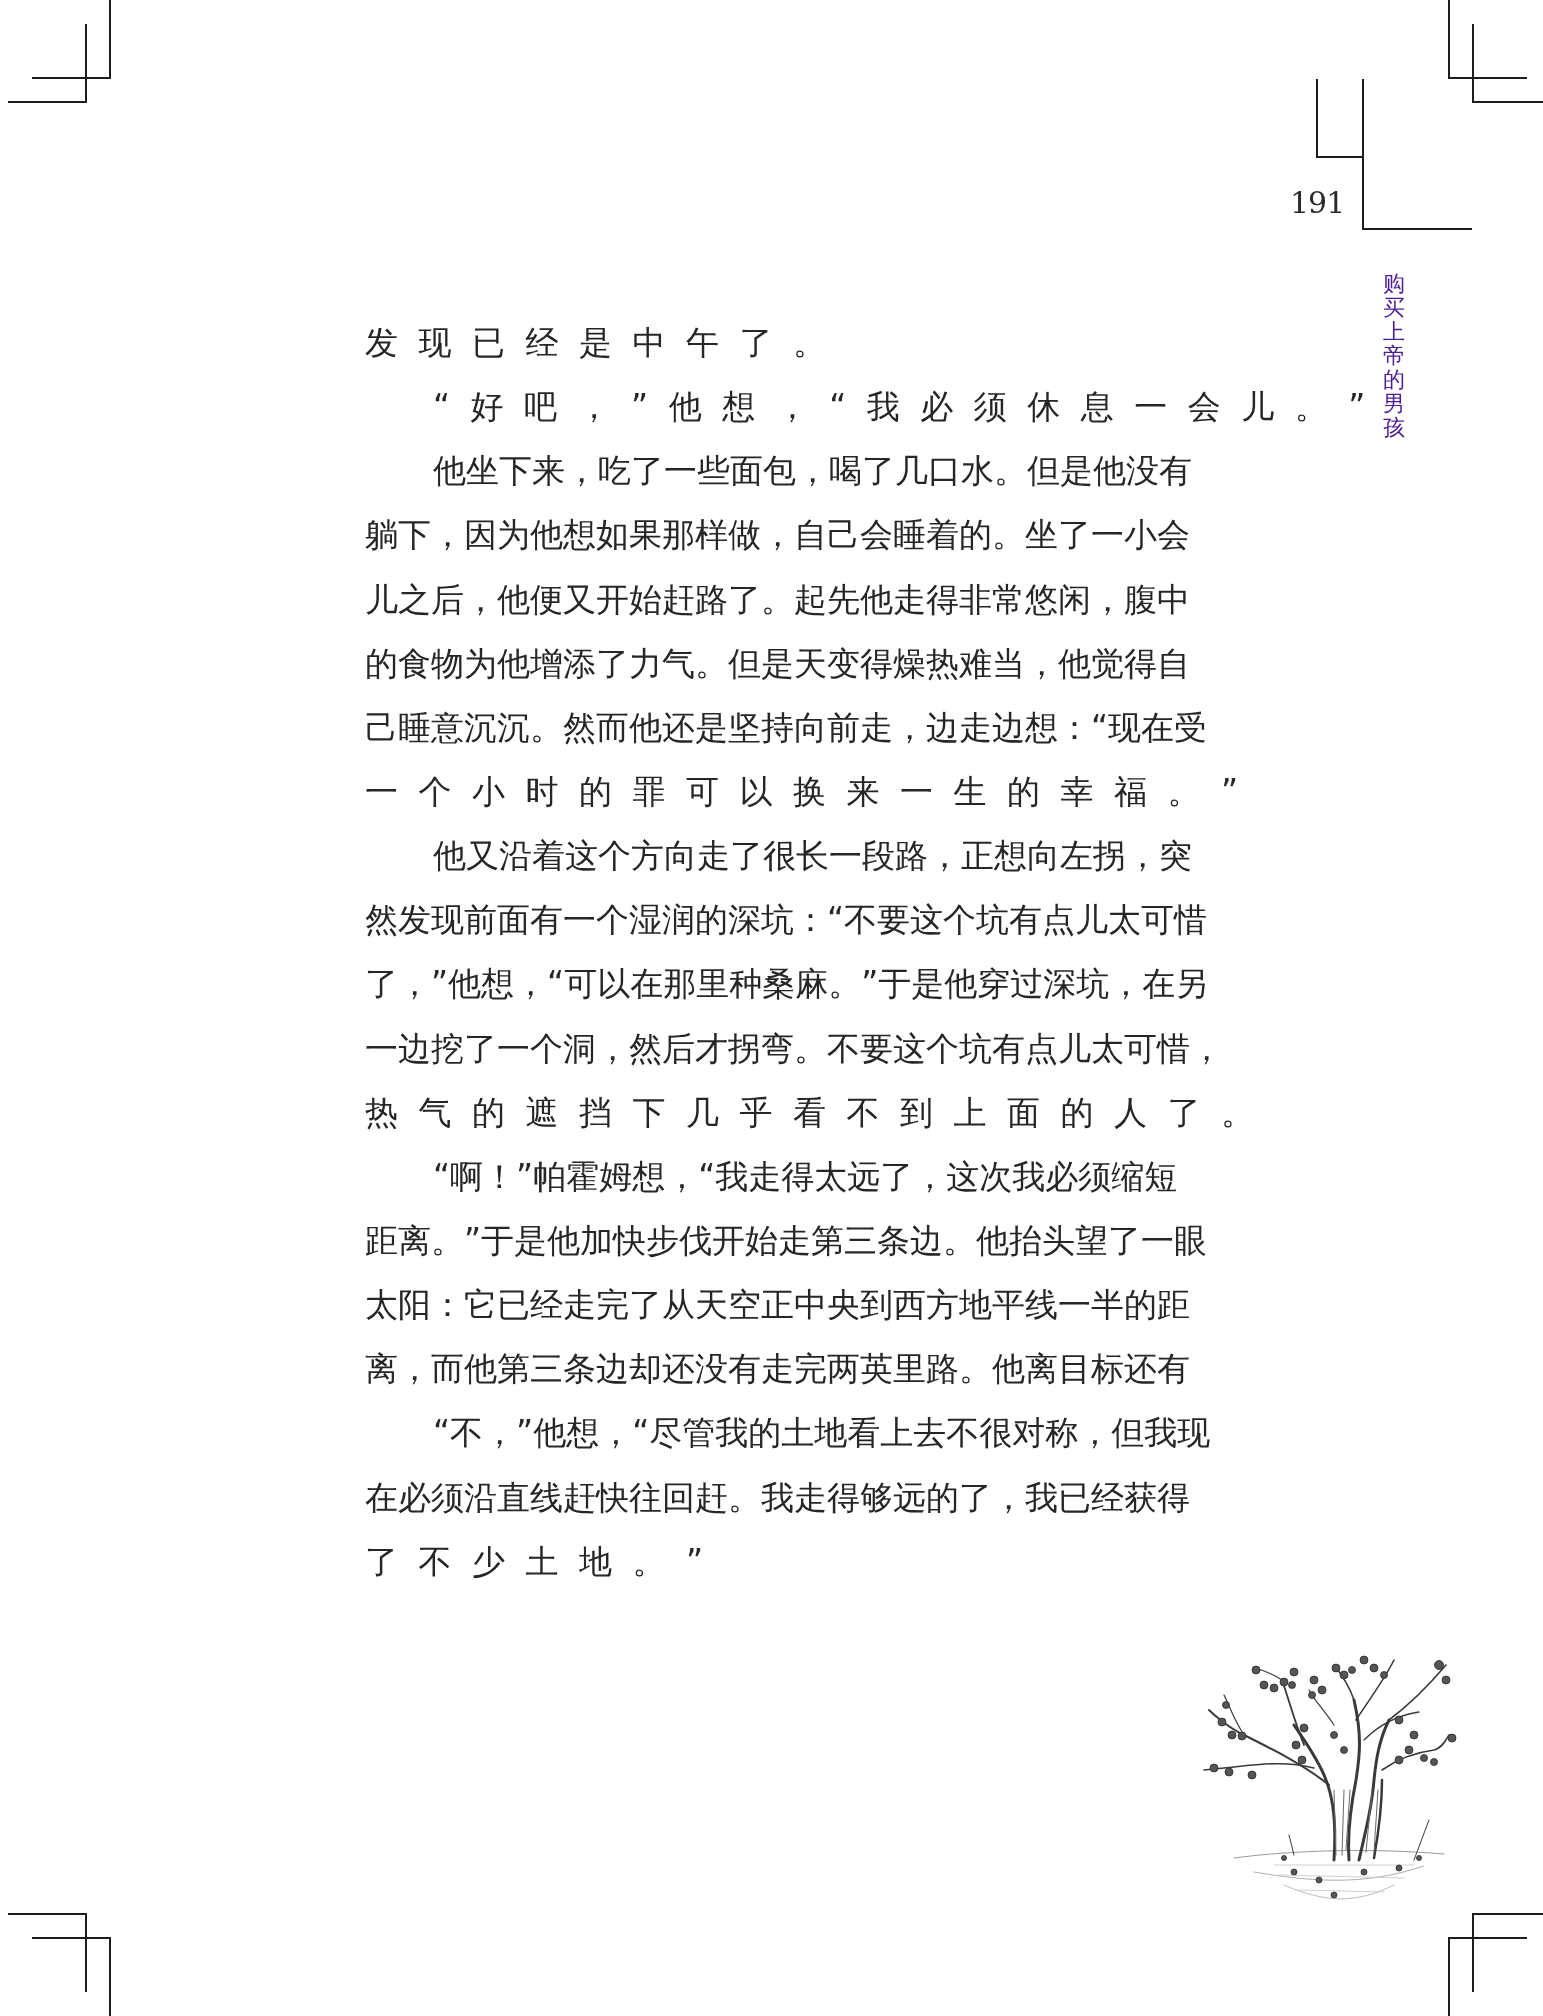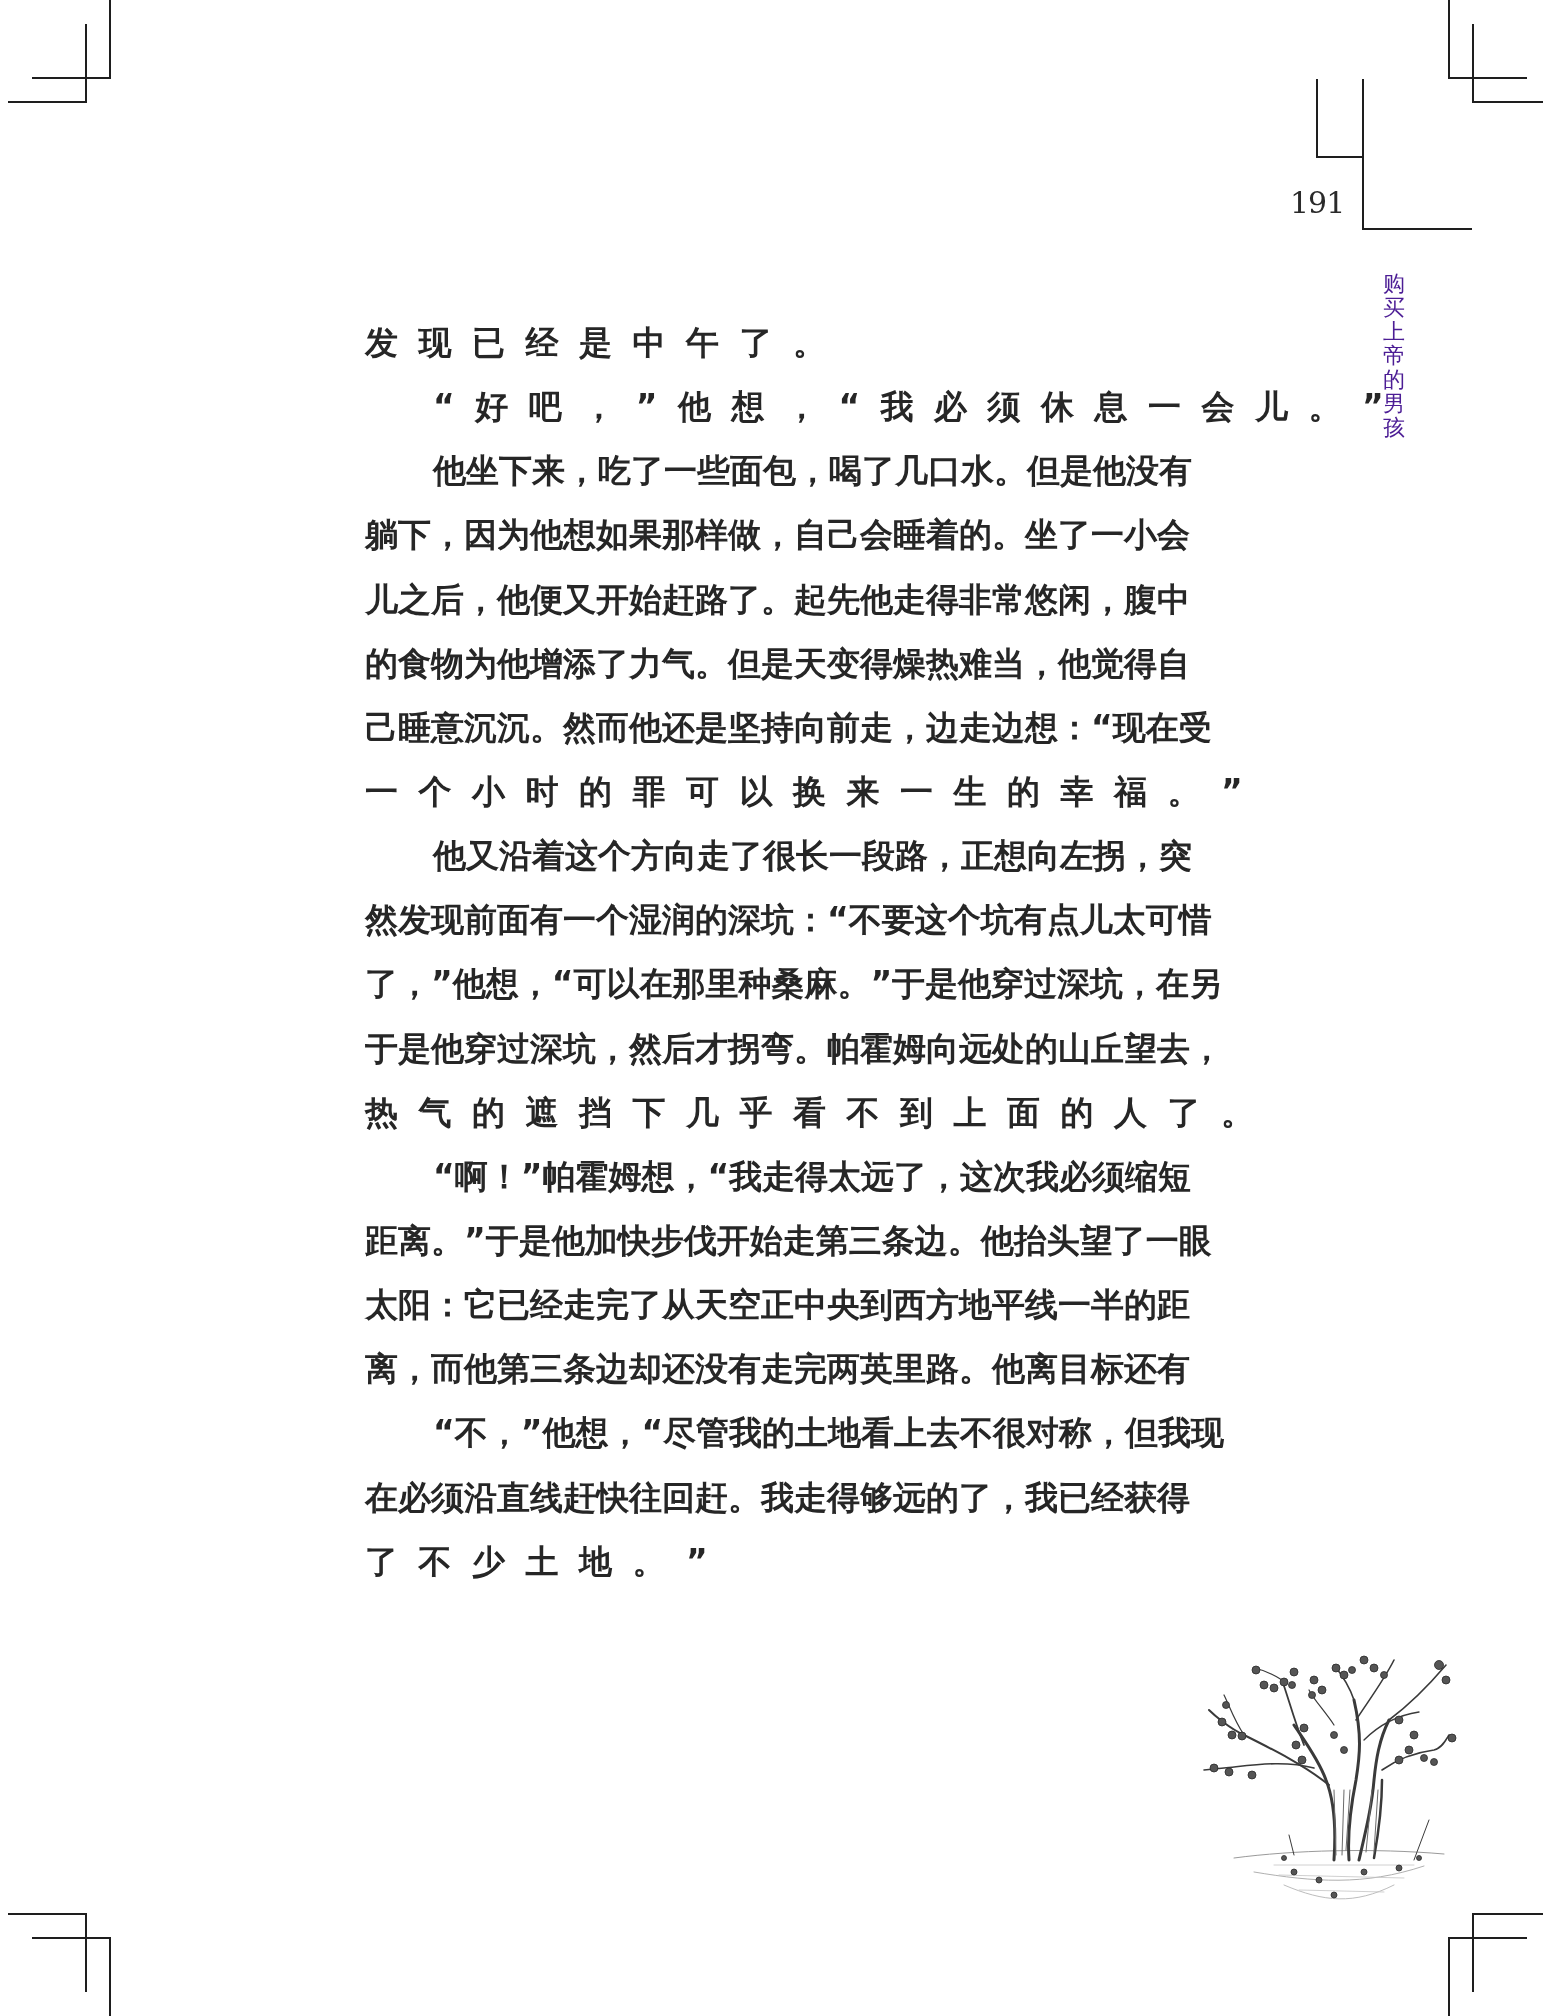--- a/index.html
+++ b/index.html
@@ -20,21 +20,20 @@
       word-break: break-all;
     }
     .body-text {
       position: absolute; left: 357px; top: 311px; width: 870px;
       font-family: "DejaVu Sans", "Liberation Sans", sans-serif;
       color: #262626;
     }
     .line {
       height: 64.15px; line-height: 64.15px; font-size: 33px; white-space: nowrap;
       letter-spacing: 20.5px;
-      font-weight: bold;
     }
     .line.indent { padding-left: 68px; }
     .illustration { position: absolute; left: 1176px; top: 1640px; width: 280px; height: 285px; }
   </style>
 </head>
 <body>
 
 <div class="page">
 
   <div class="crop v" style="left:101px;top:0;height:79px;"></div>
@@ -71,21 +70,21 @@
       <div class="line indent">“好吧，”他想，“我必须休息一会儿。”</div>
       <div class="line indent" style="letter-spacing: 0px;">他坐下来，吃了一些面包，喝了几口水。但是他没有</div>
       <div class="line" style="letter-spacing: 0px;">躺下，因为他想如果那样做，自己会睡着的。坐了一小会</div>
       <div class="line" style="letter-spacing: 0px;">儿之后，他便又开始赶路了。起先他走得非常悠闲，腹中</div>
       <div class="line" style="letter-spacing: 0px;">的食物为他增添了力气。但是天变得燥热难当，他觉得自</div>
       <div class="line" style="letter-spacing: 0px;">己睡意沉沉。然而他还是坚持向前走，边走边想：“现在受</div>
       <div class="line">一个小时的罪可以换来一生的幸福。”</div>
       <div class="line indent" style="letter-spacing: 0px;">他又沿着这个方向走了很长一段路，正想向左拐，突</div>
       <div class="line" style="letter-spacing: 0px;">然发现前面有一个湿润的深坑：“不要这个坑有点儿太可惜</div>
       <div class="line" style="letter-spacing: 0px;">了，”他想，“可以在那里种桑麻。”于是他穿过深坑，在另</div>
-      <div class="line" style="letter-spacing: 0px;">于是他穿过深坑，然后才拐弯。帕霍姆向远处的山丘望去，</div>
+      <div class="line" style="letter-spacing: 0px;">一边挖了一个洞，然后才拐弯。不要这个坑有点儿太可惜，</div>
       <div class="line">热气的遮挡下几乎看不到上面的人了。</div>
       <div class="line indent" style="letter-spacing: 0px;">“啊！”帕霍姆想，“我走得太远了，这次我必须缩短</div>
       <div class="line" style="letter-spacing: 0px;">距离。”于是他加快步伐开始走第三条边。他抬头望了一眼</div>
       <div class="line" style="letter-spacing: 0px;">太阳：它已经走完了从天空正中央到西方地平线一半的距</div>
       <div class="line" style="letter-spacing: 0px;">离，而他第三条边却还没有走完两英里路。他离目标还有</div>
       <div class="line indent" style="letter-spacing: 0px;">“不，”他想，“尽管我的土地看上去不很对称，但我现</div>
       <div class="line" style="letter-spacing: 0px;">在必须沿直线赶快往回赶。我走得够远的了，我已经获得</div>
       <div class="line">了不少土地。”</div>
     </div>
 

